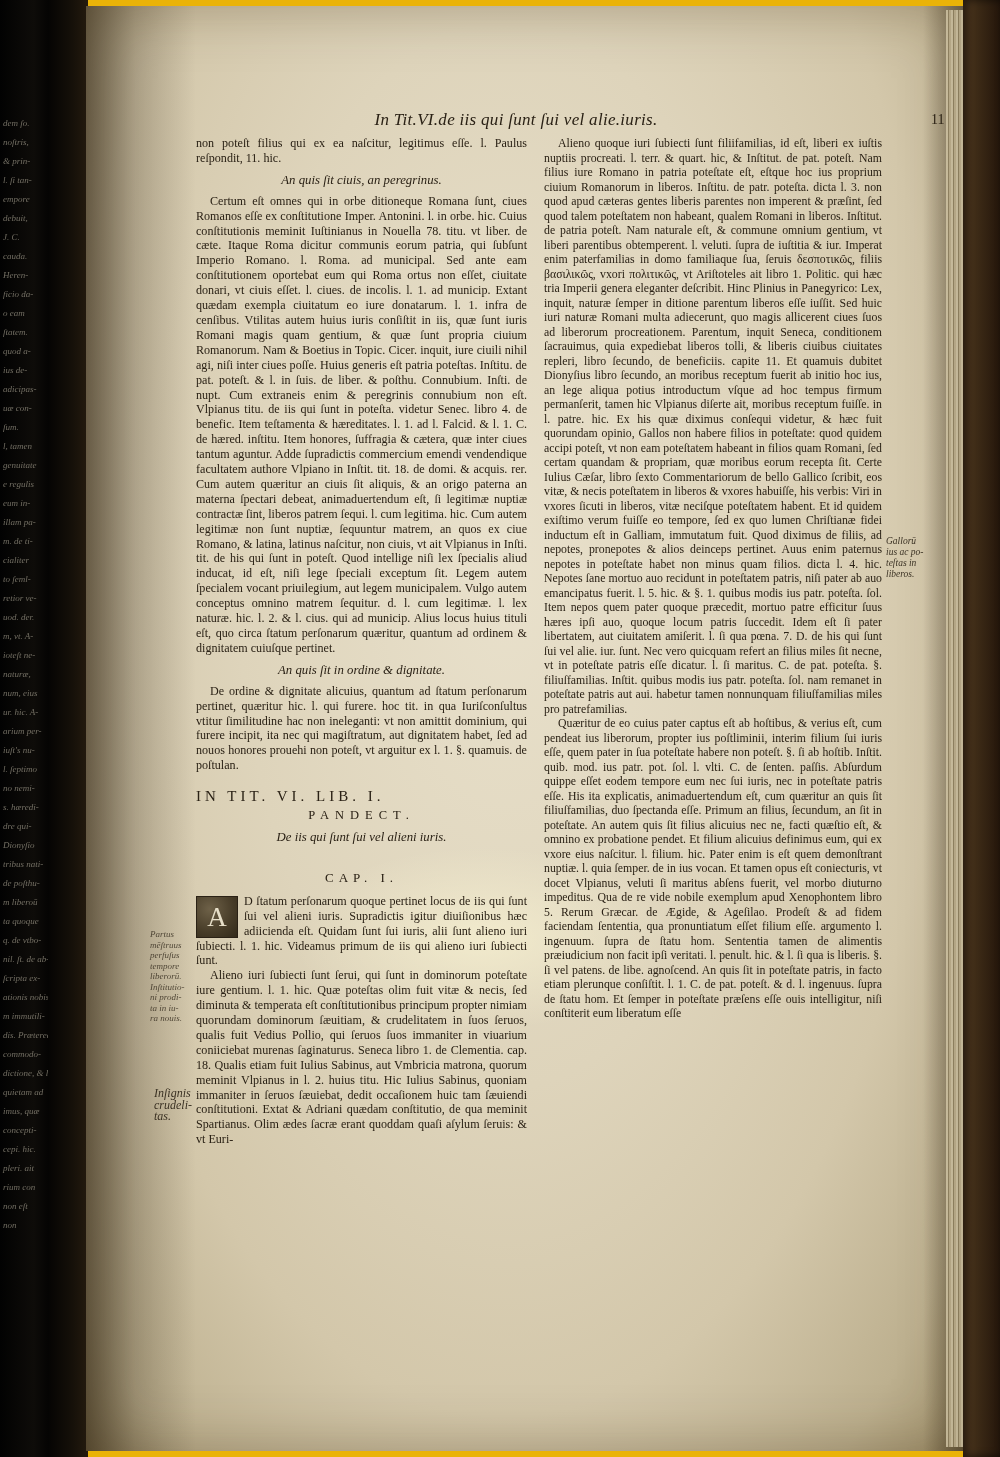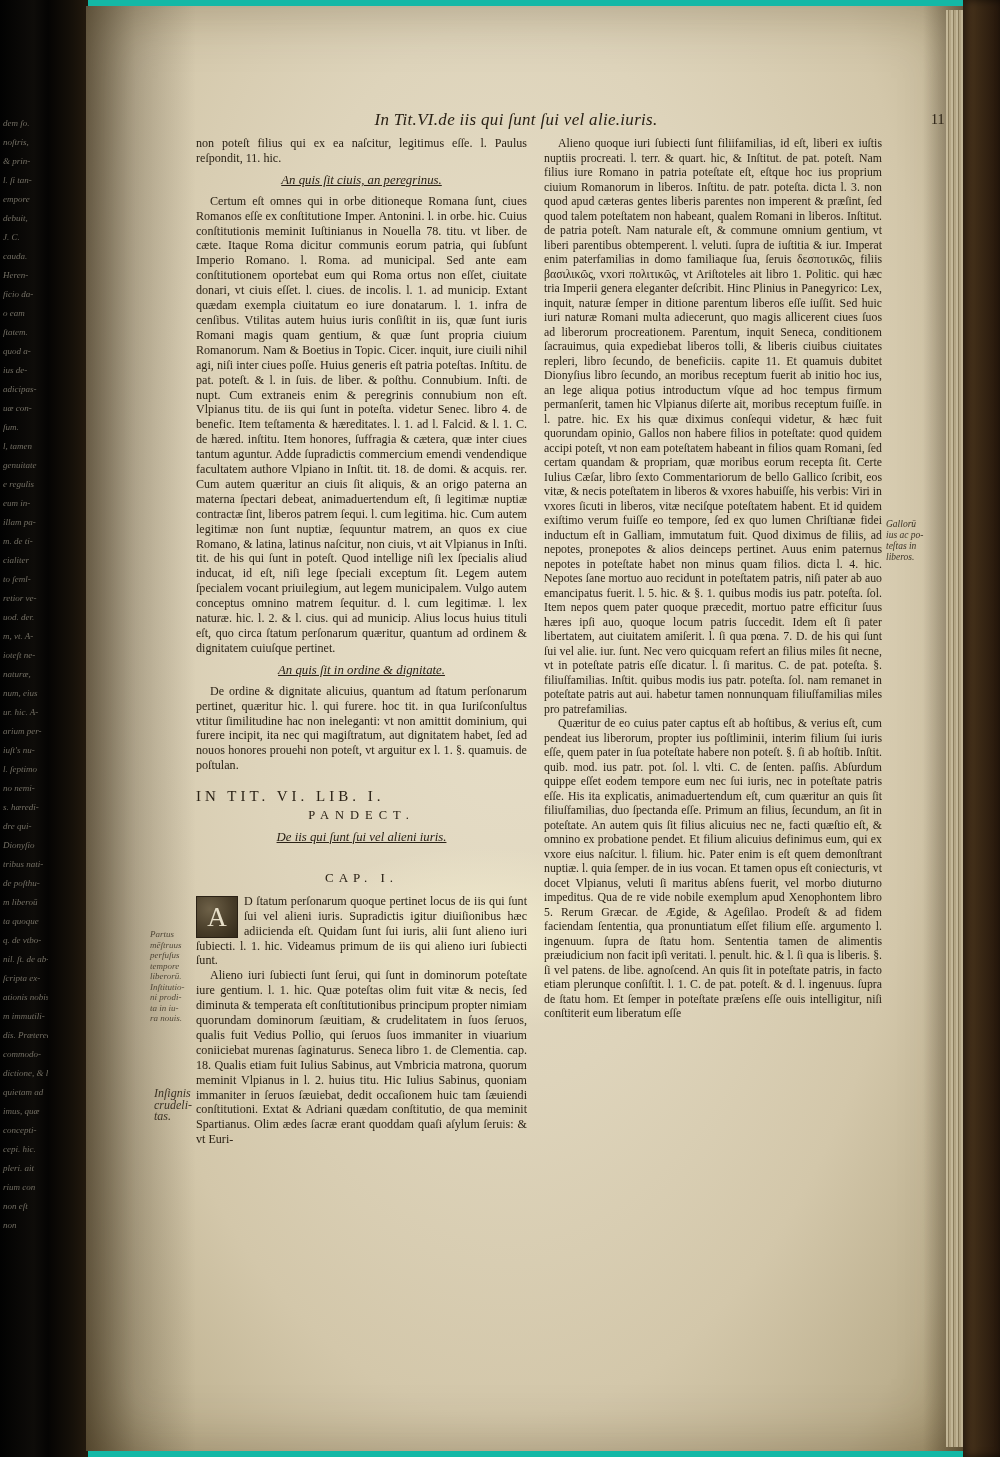--- a/index.html
+++ b/index.html
@@ -1,16 +1,16 @@
 <!DOCTYPE html>
 <html><head>
 <meta charset="utf-8">
 <style>
   html,body{margin:0;padding:0;background:#070604;}
-  .canvas{position:relative;width:1000px;height:1457px;background:#14b8a6;overflow:hidden;
+  .canvas{position:relative;width:1000px;height:1457px;background:#eab308;overflow:hidden;
           font-family:"Liberation Serif","DejaVu Serif",serif;}
 
   
   .left-strip{position:absolute;left:0;top:0;width:48px;height:1457px;background:linear-gradient(90deg,#020202,#0e0c09 70%,#050403);overflow:hidden;}
   .left-strip .frags{padding-top:118px;padding-left:3px;}
   .frag{color:#8d887a;font-size:9px;line-height:11px;margin-bottom:8px;white-space:nowrap;font-style:italic;opacity:.8;}
 
   
   .gutter{position:absolute;left:48px;top:0;width:40px;height:1457px;background:linear-gradient(90deg,#050403,#151009 60%,#241a0e);}
 
@@ -30,35 +30,35 @@
   .running-head{position:absolute;left:130px;top:104px;width:600px;text-align:center;
         font-style:italic;font-size:17px;color:#2a2115;letter-spacing:.3px;}
   .page-num{position:absolute;left:845px;top:106px;width:40px;font-size:14px;color:#2a2115;}
 
   .col{position:absolute;top:130px;color:#2a2115;text-align:justify;}
   .col1{left:110px;width:331px;font-size:12.1px;line-height:14.9px;}
   .col2{left:458px;width:338px;font-size:11.8px;line-height:14.5px;}
 
   .body-text{margin:0;overflow-wrap:break-word;}
   .indent{text-indent:14px;}
-  .sub-head{margin:7px 0 6px 0;font-style:italic;font-weight:normal;text-align:center;font-size:12.8px;text-decoration:underline;}
+  .sub-head{margin:7px 0 6px 0;font-style:italic;font-weight:normal;text-align:center;font-size:12.8px;}
   .title-caps{margin:16px 0 2px 0;text-align:left;font-weight:normal;font-size:15px;letter-spacing:4px;}
   .title-caps2{margin:4px 0 2px 0;text-align:center;font-weight:normal;font-size:12.5px;letter-spacing:6px;font-family:Liberation Serif, serif;}
   .cap-head{margin:26px 0 8px 0;text-align:center;font-weight:normal;font-size:13px;letter-spacing:5px;}
 
   .dropcap{float:left;width:40px;height:40px;margin:2px 6px 0 0;
         background:radial-gradient(circle at 32% 30%, #6e6148, #473c28 60%, #332a1a);
         border:1px solid #2a2115;color:#e7dfc9;font-size:27px;line-height:40px;text-align:center;
         font-family:"Liberation Serif","DejaVu Serif",serif;}
 
   .mnote{position:absolute;width:48px;font-style:italic;color:#3a3123;}
   .mline{white-space:nowrap;}
   .mnote-partus{left:64px;top:916px;font-size:9px;line-height:10.5px;opacity:.85;margin-top:7px;}
   .mnote-insignis{left:68px;top:1082px;font-size:12px;line-height:11.5px;}
-  .mnote-galli{left:800px;top:513px;font-size:9.5px;line-height:11px;}
+  .mnote-galli{left:800px;top:530px;font-size:9.5px;line-height:11px;}
 
   
   .page-edges{position:absolute;left:946px;top:10px;width:17px;height:1437px;
         background:repeating-linear-gradient(90deg,#cfc3a3 0 2px,#8d7f5e 2px 3px,#bcae8c 3px 5px);
         opacity:.85;}
   
   .cover{position:absolute;left:963px;top:0;width:37px;height:1457px;
         background:linear-gradient(90deg,#553c22,#3c2a16 40%,#24160b);
         box-shadow:inset 4px 0 8px rgba(0,0,0,.6);}
 </style>

